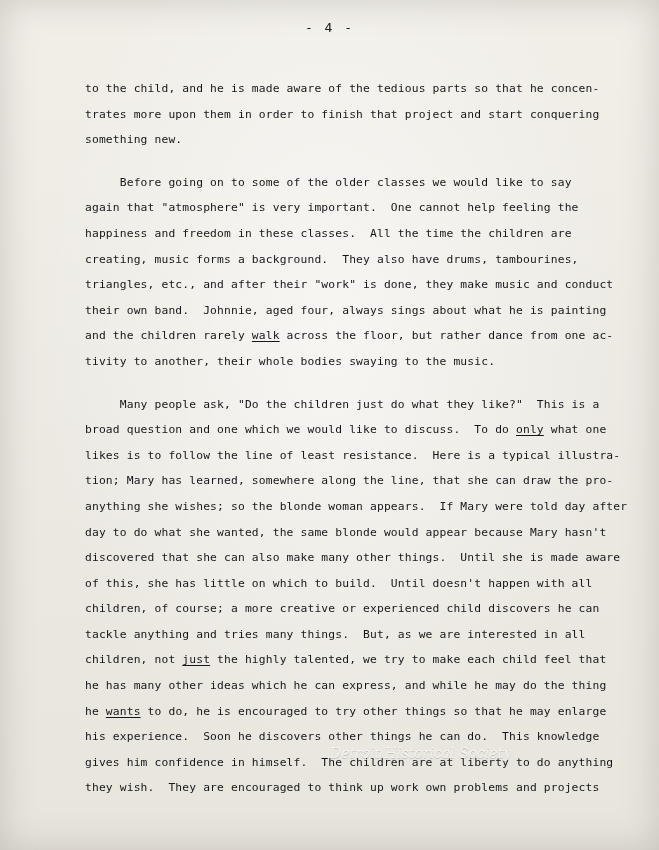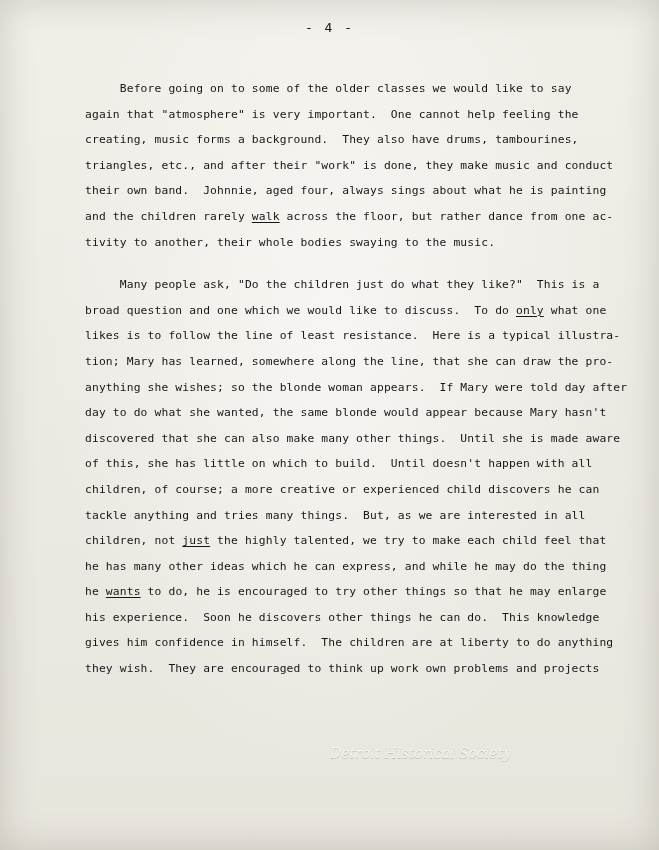--- a/index.html
+++ b/index.html
@@ -90,22 +90,28 @@
 </style>
 </head>
 <body>
 
 <div class="page">
 
   <div class="page-number">- 4 -</div>
 
   <div class="body-text">
       <p class="para">
+        <span class="line"><span>to the child, and he is made aware of the tedious parts so that he concen-</span></span>
+        <span class="line"><span>trates more upon them in order to finish that project and start conquering</span></span>
+        <span class="line"><span>something new.</span></span>
+      </p>
+      <p class="para">
         <span class="line"><span>     Before going on to some of the older classes we would like to say</span></span>
         <span class="line"><span>again that "atmosphere" is very important.  One cannot help feeling the</span></span>
+        <span class="line"><span>happiness and freedom in these classes.  All the time the children are</span></span>
         <span class="line"><span>creating, music forms a background.  They also have drums, tambourines,</span></span>
         <span class="line"><span>triangles, etc., and after their "work" is done, they make music and conduct</span></span>
         <span class="line"><span>their own band.  Johnnie, aged four, always sings about what he is painting</span></span>
         <span class="line"><span>and the children rarely </span><span class="u">walk</span><span> across the floor, but rather dance from one ac-</span></span>
         <span class="line"><span>tivity to another, their whole bodies swaying to the music.</span></span>
       </p>
       <p class="para">
         <span class="line"><span>     Many people ask, "Do the children just do what they like?"  This is a</span></span>
         <span class="line"><span>broad question and one which we would like to discuss.  To do </span><span class="u">only</span><span> what one</span></span>
         <span class="line"><span>likes is to follow the line of least resistance.  Here is a typical illustra-</span></span>

